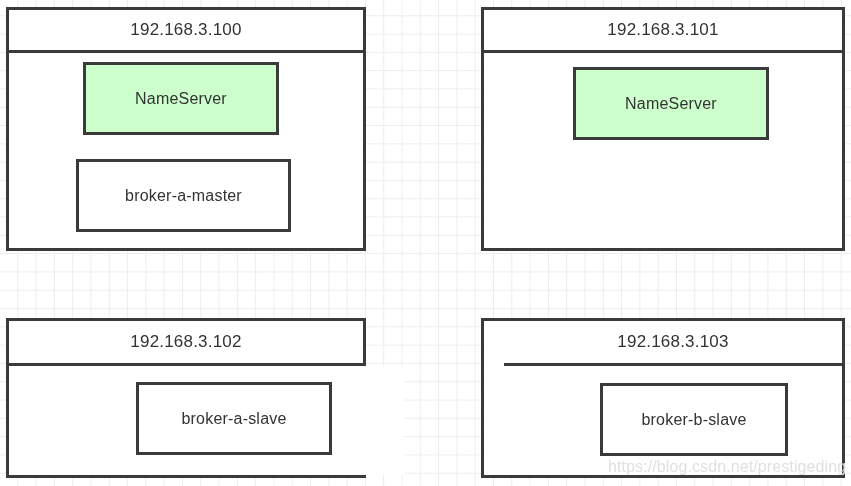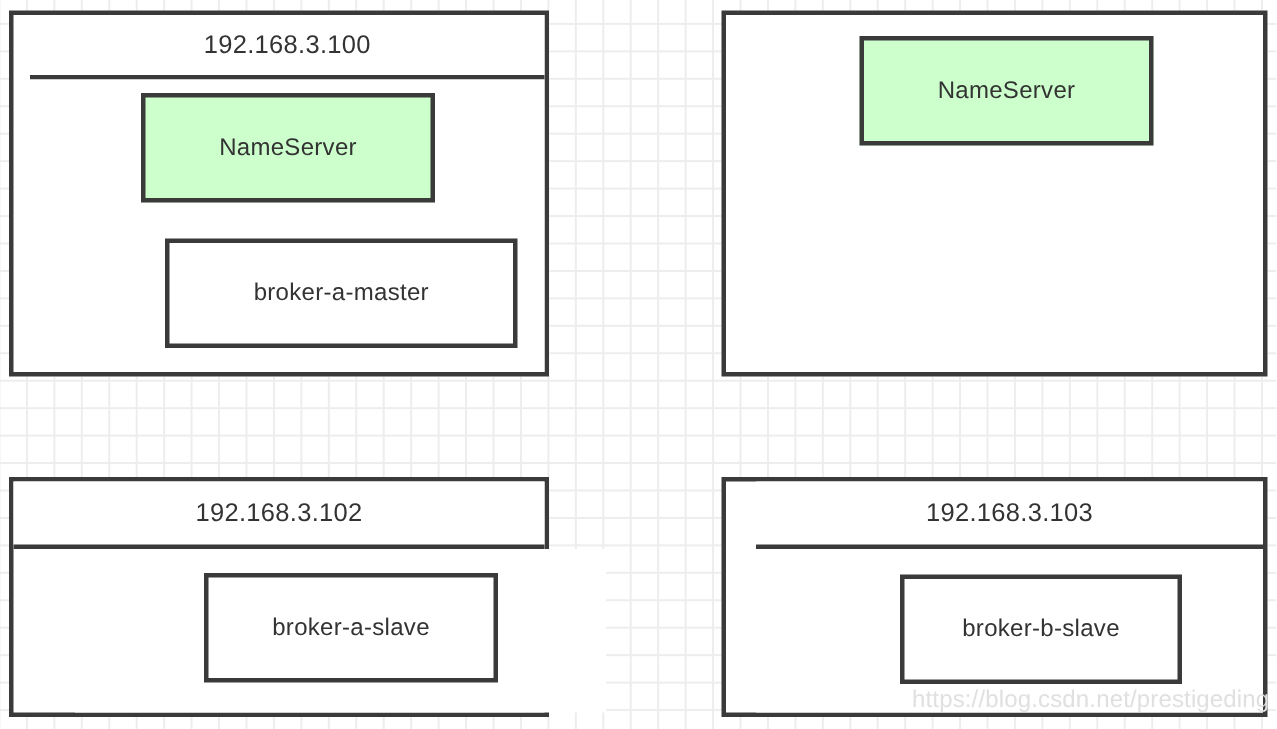--- a/index.html
+++ b/index.html
@@ -58,25 +58,25 @@
     color: #333333;
     font-size: 16px;
     letter-spacing: 0.2px;
     background: #ffffff;
   }
   .svc.green {
     background: #ccffcc;
   }
 
   
-  #host-1 { left: 6px;  top: 7px;   width: 360px; height: 244px; padding-left: 11px; }
+  #host-1 { left: 6px;  top: 7px;   width: 360px; height: 244px; }
   #host-1 > .host-header { height: 43px; }
   #host-1 > .host-body   { height: 195px; }
   #host-1 .svc-ns     { left: 74px; top: 9px;   width: 196px; height: 73px; }
-  #host-1 .svc-broker { left: 90px; top: 106px; width: 235px; height: 73px; }
+  #host-1 .svc-broker { left: 67px; top: 106px; width: 215px; height: 73px; }
 
   
   #host-2 { left: 481px; top: 7px;  width: 364px; height: 244px; }
   #host-2 > .host-header { height: 43px; }
   #host-2 > .host-body   { height: 195px; }
   #host-2 .svc-ns     { left: 89px; top: 14px;  width: 196px; height: 73px; }
   #host-2 .svc-broker { left: 89px; top: 106px; width: 196px; height: 73px; }
 
   
   #host-3 { left: 6px;  top: 318px; width: 360px; height: 160px; }
@@ -109,20 +109,21 @@
 
   <div class="host" id="host-1">
     <div class="host-header">192.168.3.100</div>
     <div class="host-body">
       <div class="svc svc-ns green">NameServer</div>
       <div class="svc svc-broker">broker-a-master</div>
     </div>
   </div>
 
   <div class="host" id="host-2">
+    <div class="host-header">192.168.3.101</div>
     <div class="host-body">
       <div class="svc svc-ns green">NameServer</div>
     </div>
   </div>
 
   <div class="host" id="host-3">
     <div class="host-header">192.168.3.102</div>
     <div class="host-body">
       <div class="svc svc-broker">broker-a-slave</div>
     </div>

